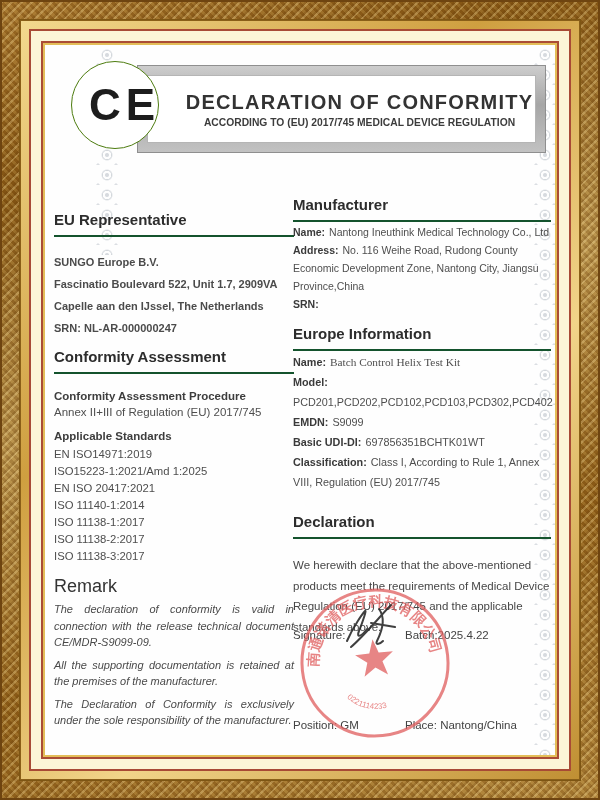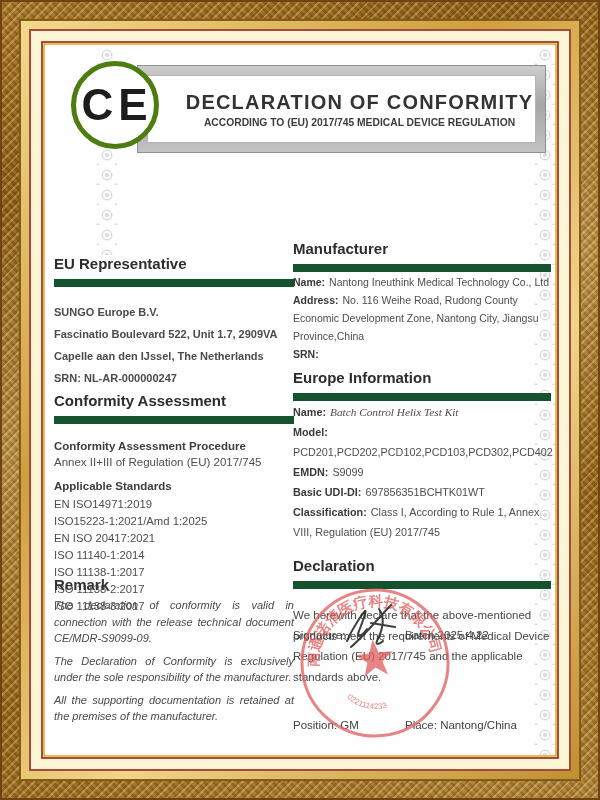--- a/index.html
+++ b/index.html
@@ -31,41 +31,41 @@
 
   
   .banner{position:absolute;left:93px;top:21px;width:407px;height:86px;z-index:2;
     background:linear-gradient(180deg,#cdcdcd,#a6a6a6 45%,#c2c2c2);
     box-shadow:0 0 0 1px #8f8f8f;}
   .banner-inner{position:absolute;inset:9px;background:#fff;border:1px solid #b5b5b5;
     display:flex;flex-direction:column;justify-content:center;align-items:center;padding-left:36px;}
   .banner-title{font-size:20px;font-weight:bold;color:#333;letter-spacing:1.2px;white-space:nowrap;}
   .banner-sub{font-size:10.3px;font-weight:bold;color:#3c3c3c;margin-top:3px;white-space:nowrap;}
   .ce-circle{position:absolute;left:26px;top:16px;width:88px;height:88px;border-radius:50%;
-    border:5px solid #4d7c0f;background:#fff;z-index:3;
-    display:flex;align-items:center;justify-content:center;}
+    border:1px solid #4d7c0f;background:#fff;z-index:3;
+    display:flex;align-items:center;justify-content:flex-end;}
   .ce-text{font-size:44px;font-weight:bold;color:#1d1d1d;letter-spacing:5px;transform:translateX(2px);}
 
   
-  .heading{font-size:15px;font-weight:bold;color:#2d2d2d;padding-bottom:7px;border-bottom:8px solid #14532d;margin-top:44px;}
+  .heading{font-size:15px;font-weight:bold;color:#2d2d2d;padding-bottom:7px;border-bottom:2px solid #14532d;}
   .left-col-block{position:absolute;left:9px;width:240px;}
   .right-col-block{position:absolute;left:248px;width:258px;}
 
   .addr-lines{margin-top:14px;font-size:11px;font-weight:bold;color:#4b4b4b;line-height:22px;white-space:nowrap;}
   .kv{font-size:10.5px;color:#4e4e4e;line-height:18px;margin-top:1px;}
   .kv b{color:#3a3a3a;}
   .kv .v{margin-left:4px;}
   .nowrap{white-space:nowrap;}
   .prod{line-height:20px;font-size:10.8px;}
-  .serif{font-family:"Liberation Serif", serif;font-size:11.3px;font-style:italic;}
+  .serif{font-family:"Liberation Serif", serif;font-size:11.3px;}
 
   .sub-label{font-size:11.5px;font-weight:bold;color:#3d3d3d;}
   .sub-value{font-size:11.5px;color:#4e4e4e;margin-top:4px;}
   .stds{margin-top:4px;font-size:11.3px;color:#4e4e4e;line-height:17px;}
-  .remark-label{font-size:15px;font-weight:bold;color:#333;}
+  .remark-label{font-size:18px;font-weight:normal;color:#333;}
   .remarks p{margin:4px 0 6px;font-size:11px;font-style:italic;color:#4a4a4a;line-height:16.5px;text-align:justify;}
 
   .decl-text{margin-top:16px;font-size:11.5px;color:#474747;line-height:20.5px;}
   .sigrow{position:absolute;left:248px;width:258px;font-size:11.5px;color:#424242;}
   .sigrow .right-part{position:absolute;left:112px;top:0;}
 
   .stamp{position:absolute;left:250px;top:538px;z-index:4;pointer-events:none;}
   .signature-svg{position:absolute;left:296px;top:556px;z-index:5;pointer-events:none;}
 </style>
 </head>
@@ -116,22 +116,22 @@
           <div>ISO 11138-2:2017</div>
           <div>ISO 11138-3:2017</div>
         </div>
       </div>
     </div>
 
     <div class="left-col-block" style="top:531px;">
       <div class="remark-label">Remark</div>
       <div class="remarks">
         <p>The declaration of conformity is valid in connection with the release technical document CE/MDR-S9099-09.</p>
+        <p>All the supporting documentation is retained at the premises of the manufacturer.</p>
         <p>The Declaration of Conformity is exclusively under the sole responsibility of the manufacturer.</p>
-        <p>All the supporting documentation is retained at the premises of the manufacturer.</p>
       </div>
     </div>
 
     <div class="right-col-block" style="top:151px;">
       <div class="heading">Manufacturer</div>
       <div class="kv">
         <div class="nowrap">
           <b>Name:</b><span class="v">Nantong Ineuthink Medical Technology Co., Ltd</span>
         </div>
         <div>

